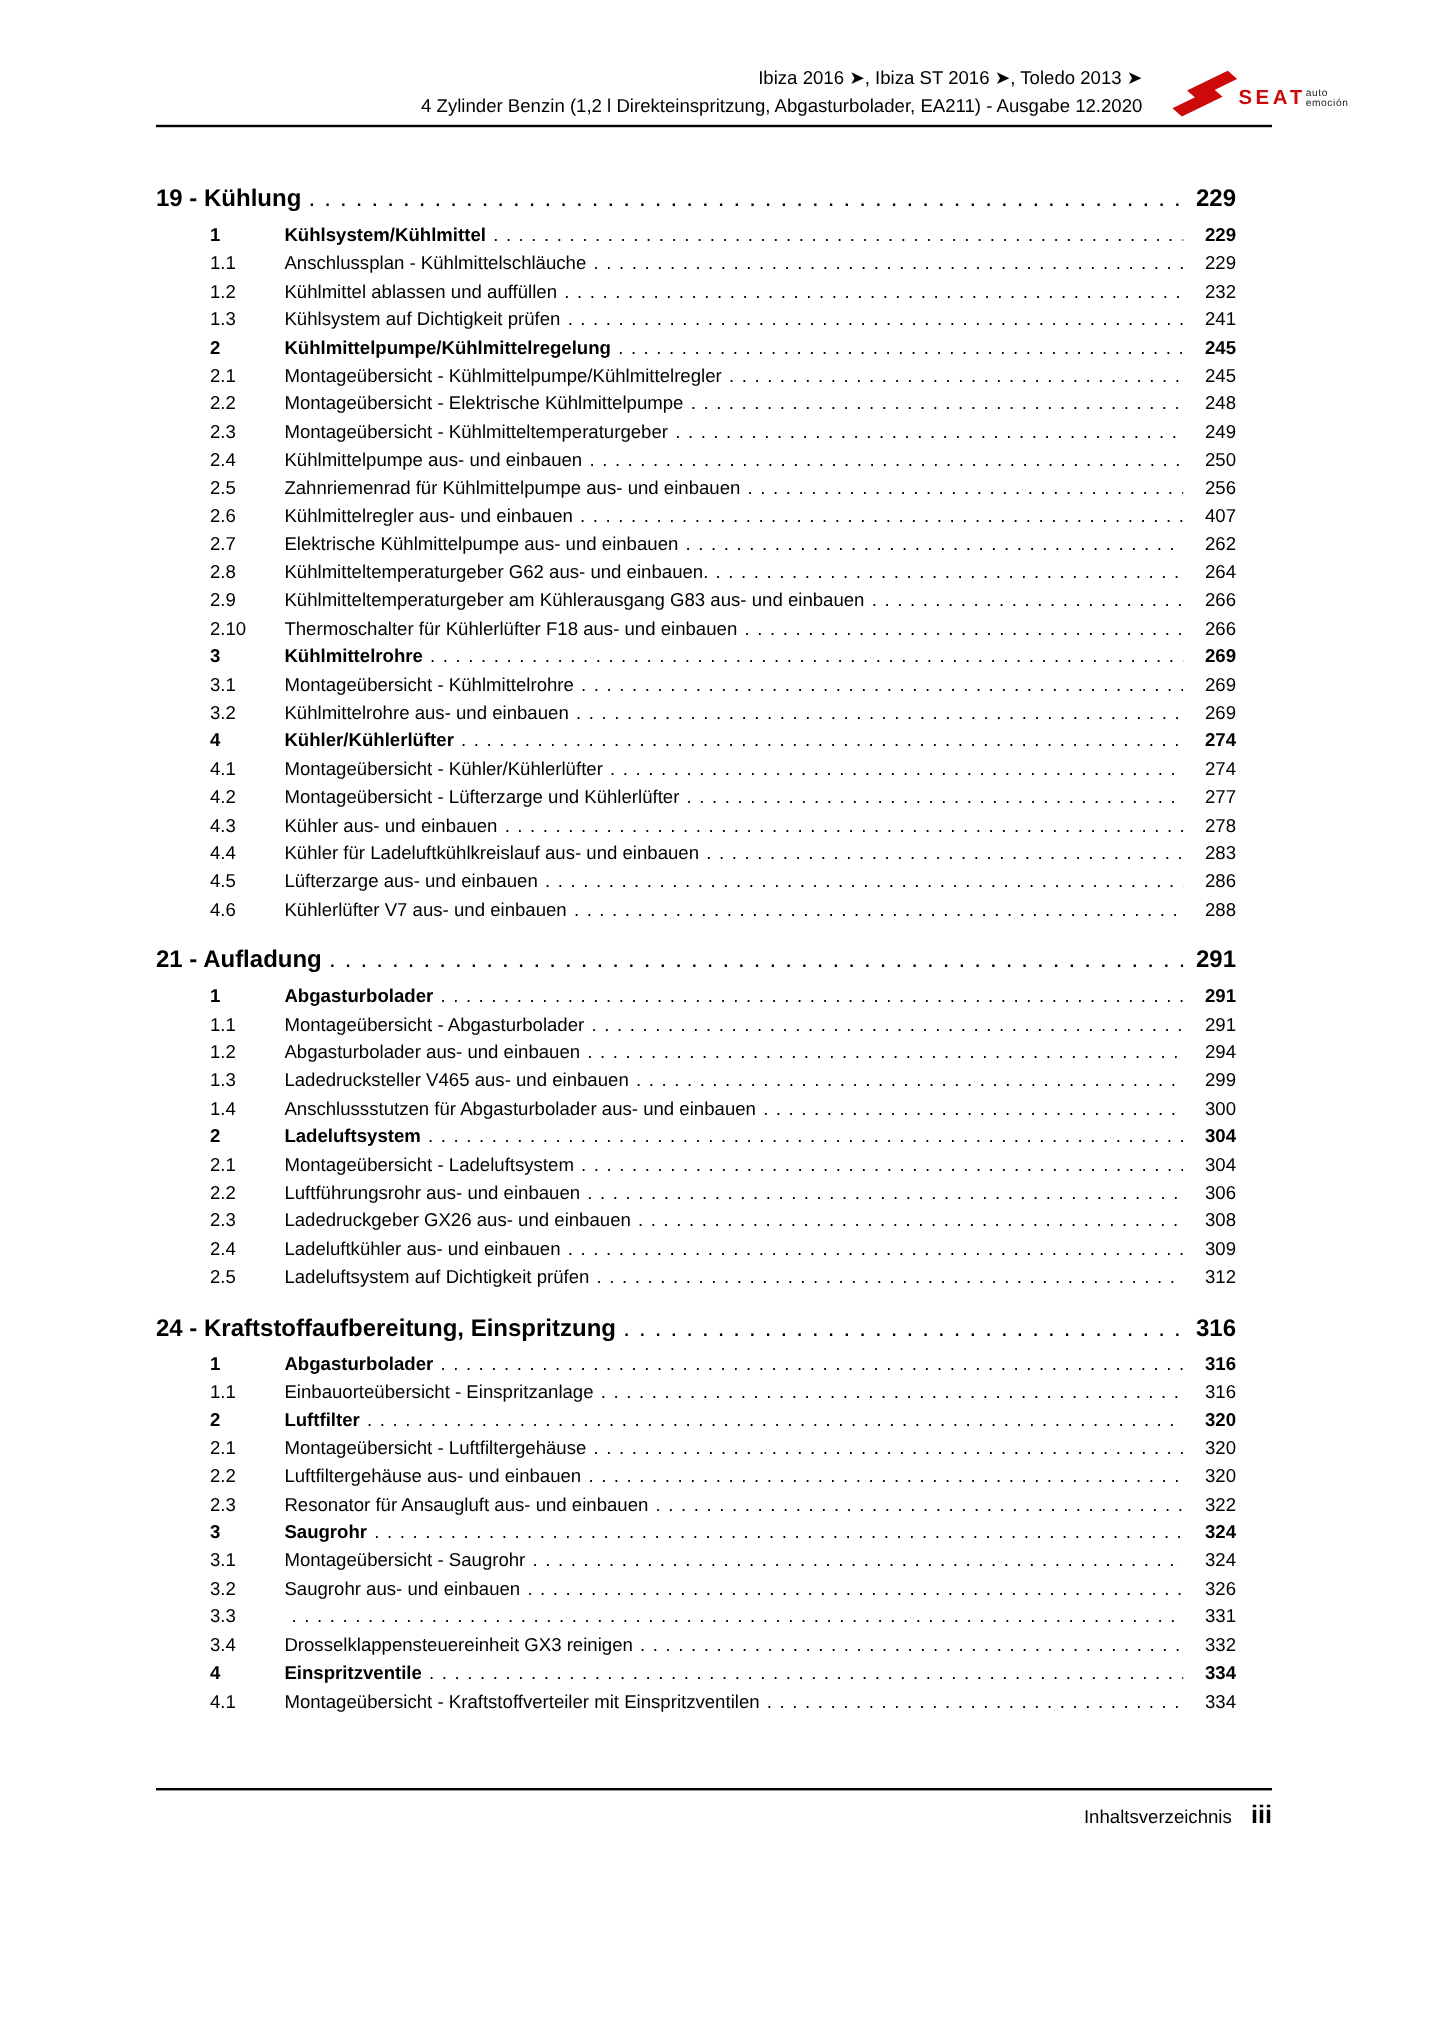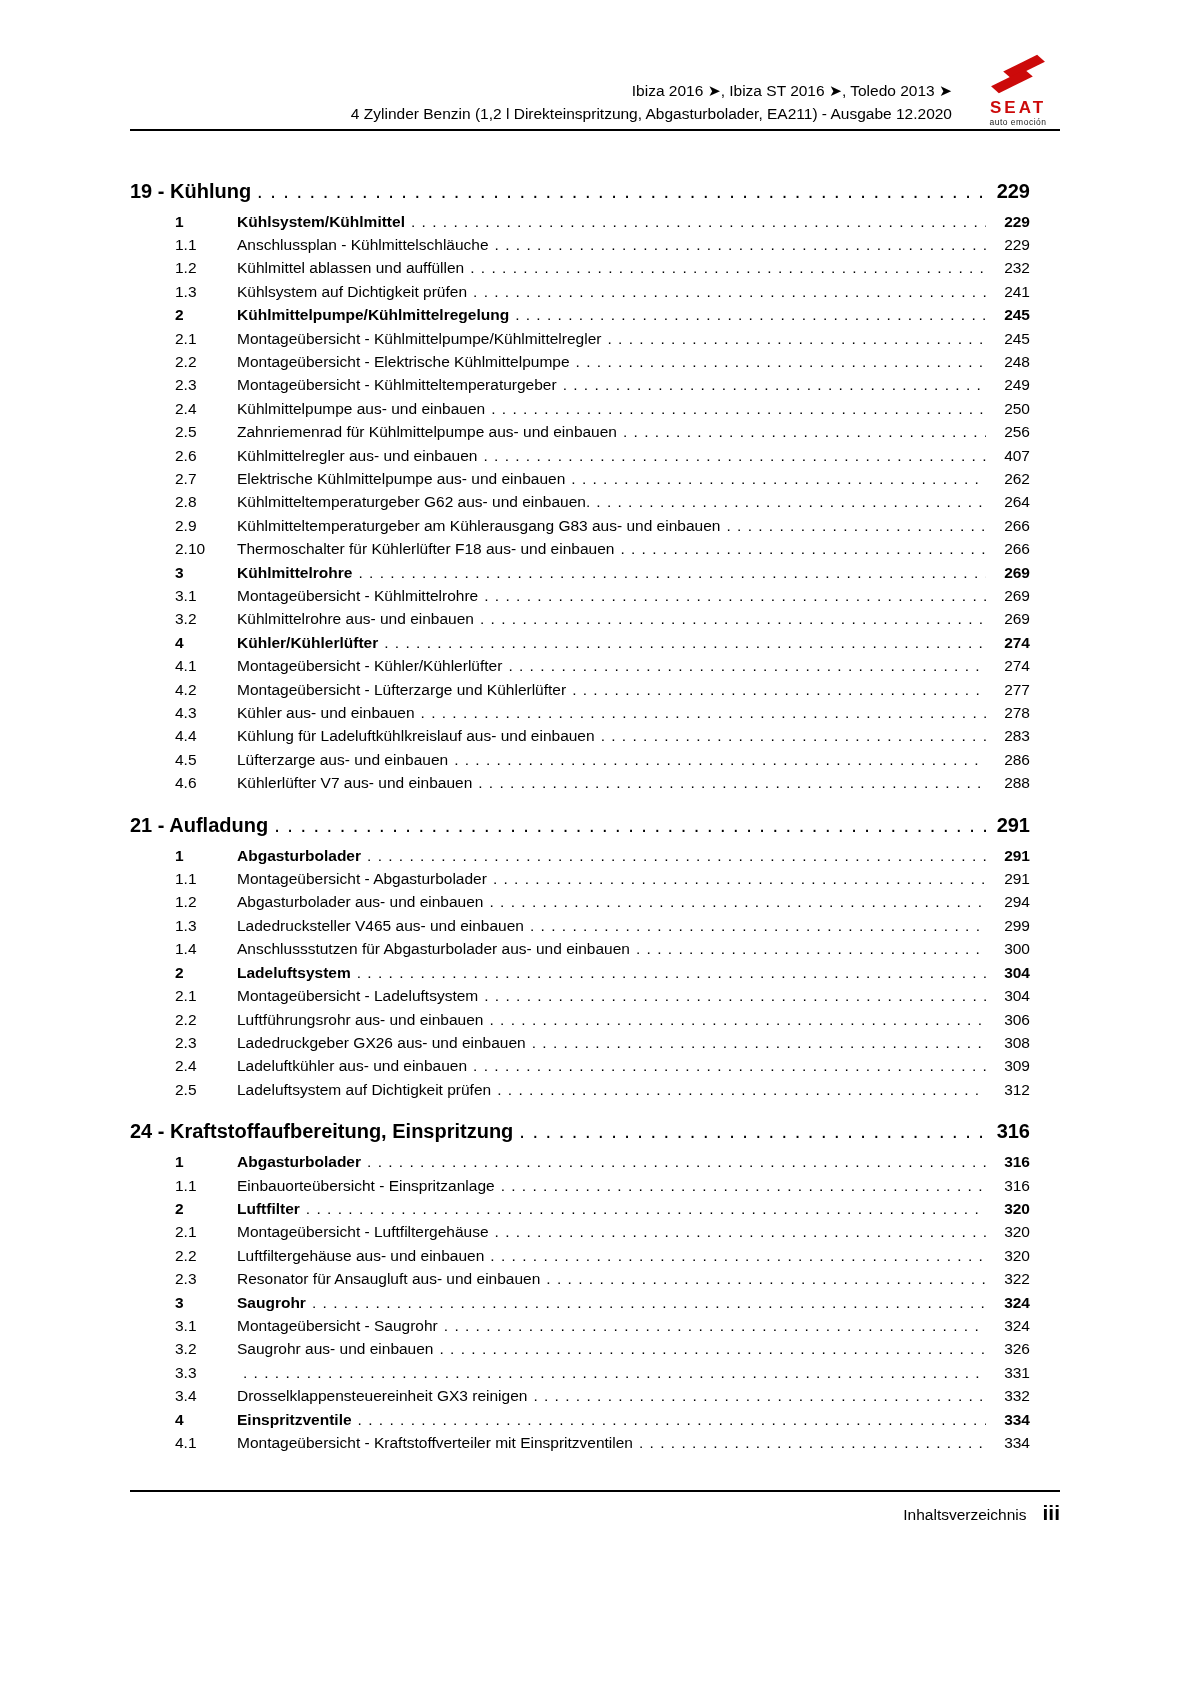--- a/index.html
+++ b/index.html
@@ -25,21 +25,21 @@
     gap: 24px;
     padding-bottom: 4px;
   }
   .header-text {
     text-align: right;
     font-size: 15.5px;
     line-height: 23px;
   }
   .logo {
     display: flex;
-    flex-direction: column;
+    flex-direction: row;
     align-items: center;
     width: 84px;
     line-height: 1;
     margin-bottom: -2px;
   }
   .logo-brand {
     color: var(--brand, #cc0000);
     font-weight: bold;
     font-size: 17px;
     letter-spacing: 3px;
@@ -287,21 +287,21 @@
 
   <div class="row entry">
     <span class="num">4.3</span>
     <span class="title">Kühler aus- und einbauen</span>
     <span class="leader"></span>
     <span class="pagenum">278</span>
   </div>
 
   <div class="row entry">
     <span class="num">4.4</span>
-    <span class="title">Kühlung für Ladeluftkühlkreislauf aus- und einbauen</span>
+    <span class="title">Kühler für Ladeluftkühlkreislauf aus- und einbauen</span>
     <span class="leader"></span>
     <span class="pagenum">283</span>
   </div>
 
   <div class="row entry">
     <span class="num">4.5</span>
     <span class="title">Lüfterzarge aus- und einbauen</span>
     <span class="leader"></span>
     <span class="pagenum">286</span>
   </div>

